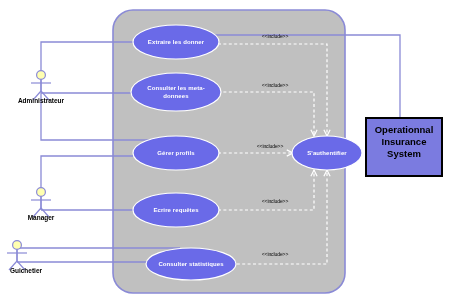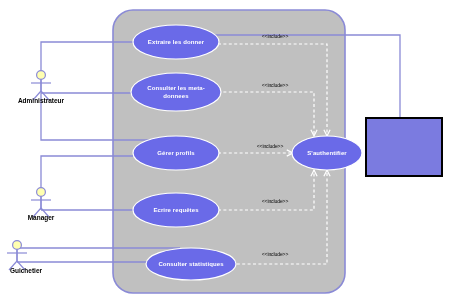--- a/index.html
+++ b/index.html
@@ -154,14 +154,17 @@
   <div class="include-label" style="left:240px; top:33px; width:70px;">&lt;&lt;include&gt;&gt;</div>
 
   <div class="include-label" style="left:240px; top:82px; width:70px;">&lt;&lt;include&gt;&gt;</div>
 
   <div class="include-label" style="left:235px; top:143px; width:70px;">&lt;&lt;include&gt;&gt;</div>
 
   <div class="include-label" style="left:240px; top:198px; width:70px;">&lt;&lt;include&gt;&gt;</div>
 
   <div class="include-label" style="left:240px; top:251px; width:70px;">&lt;&lt;include&gt;&gt;</div>
 
+  <div class="sysbox-label" style="left:366px; top:124px; width:76px;">Operationnal
+Insurance
+System</div>
 
 </div>
 
 </body></html>

